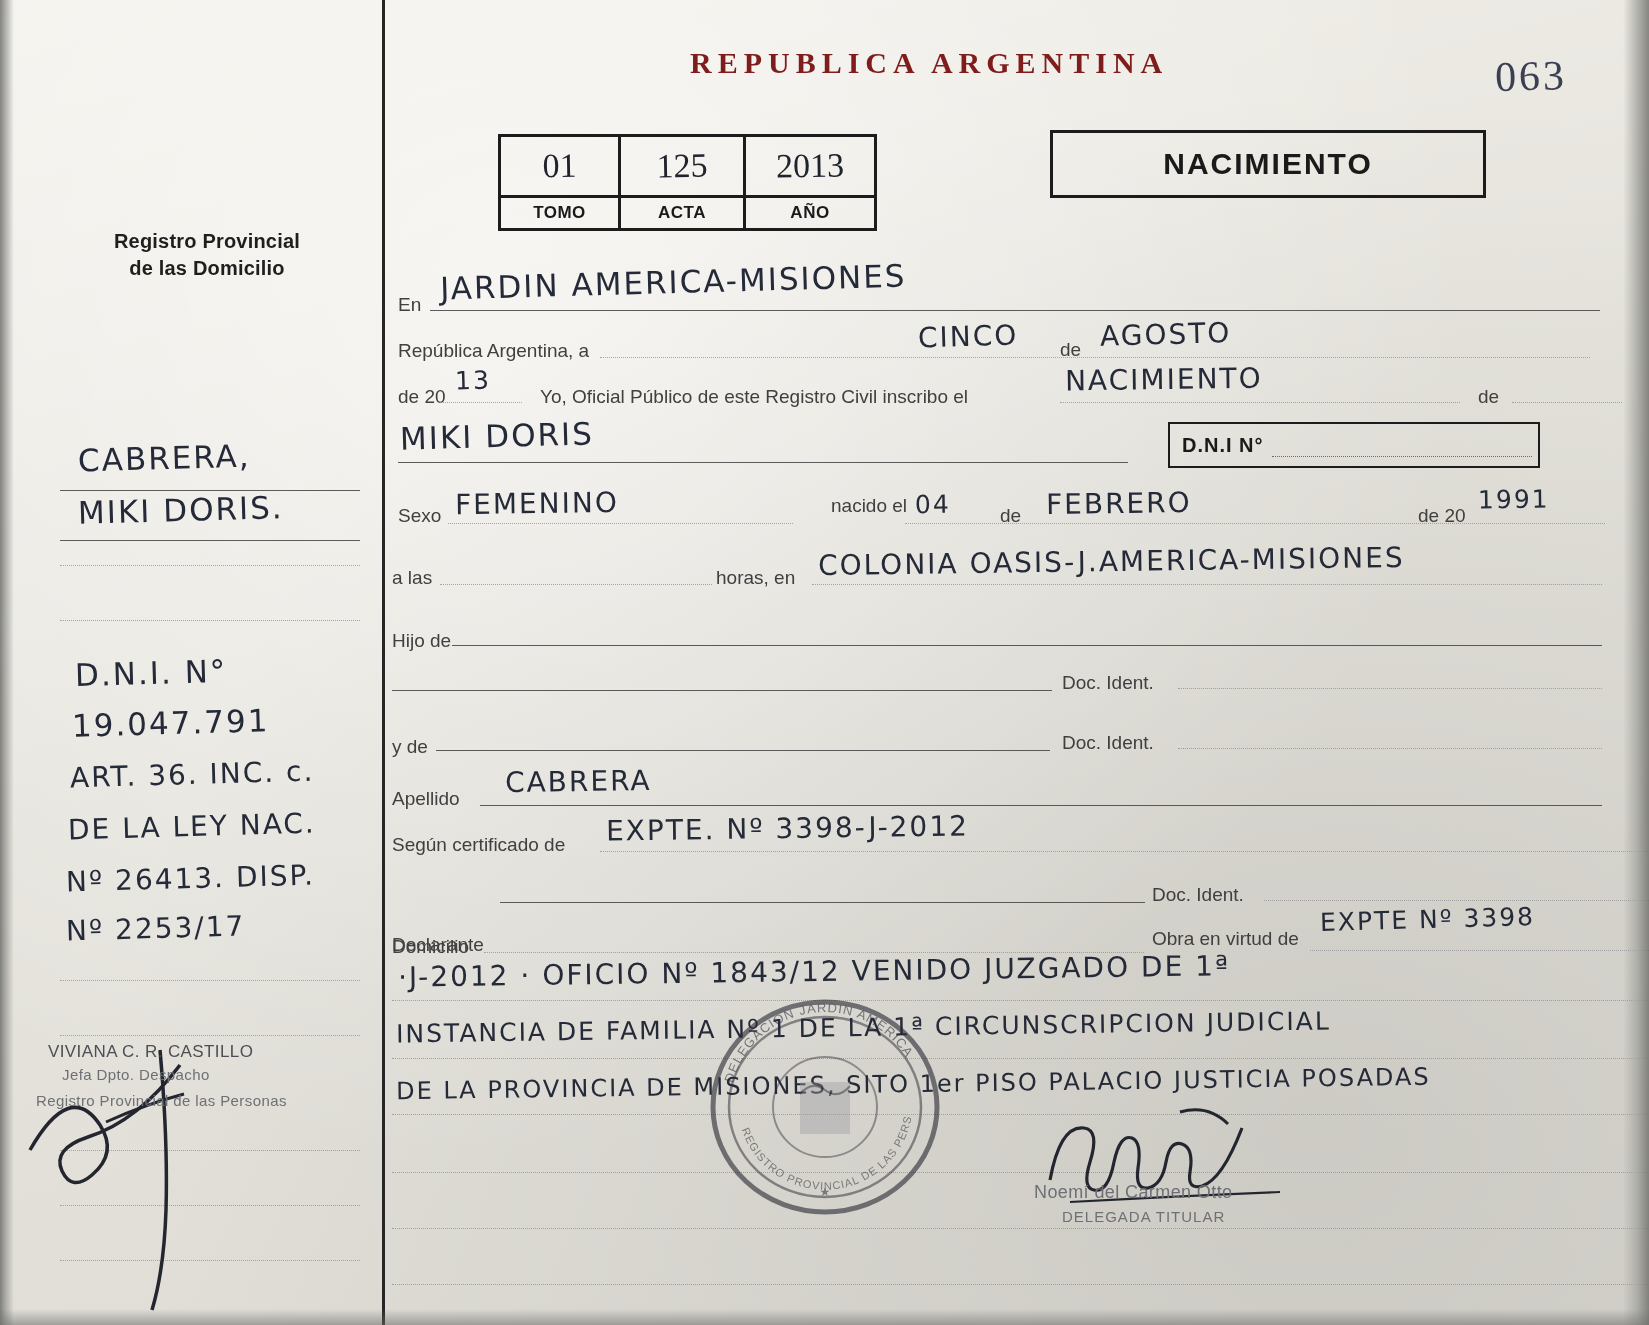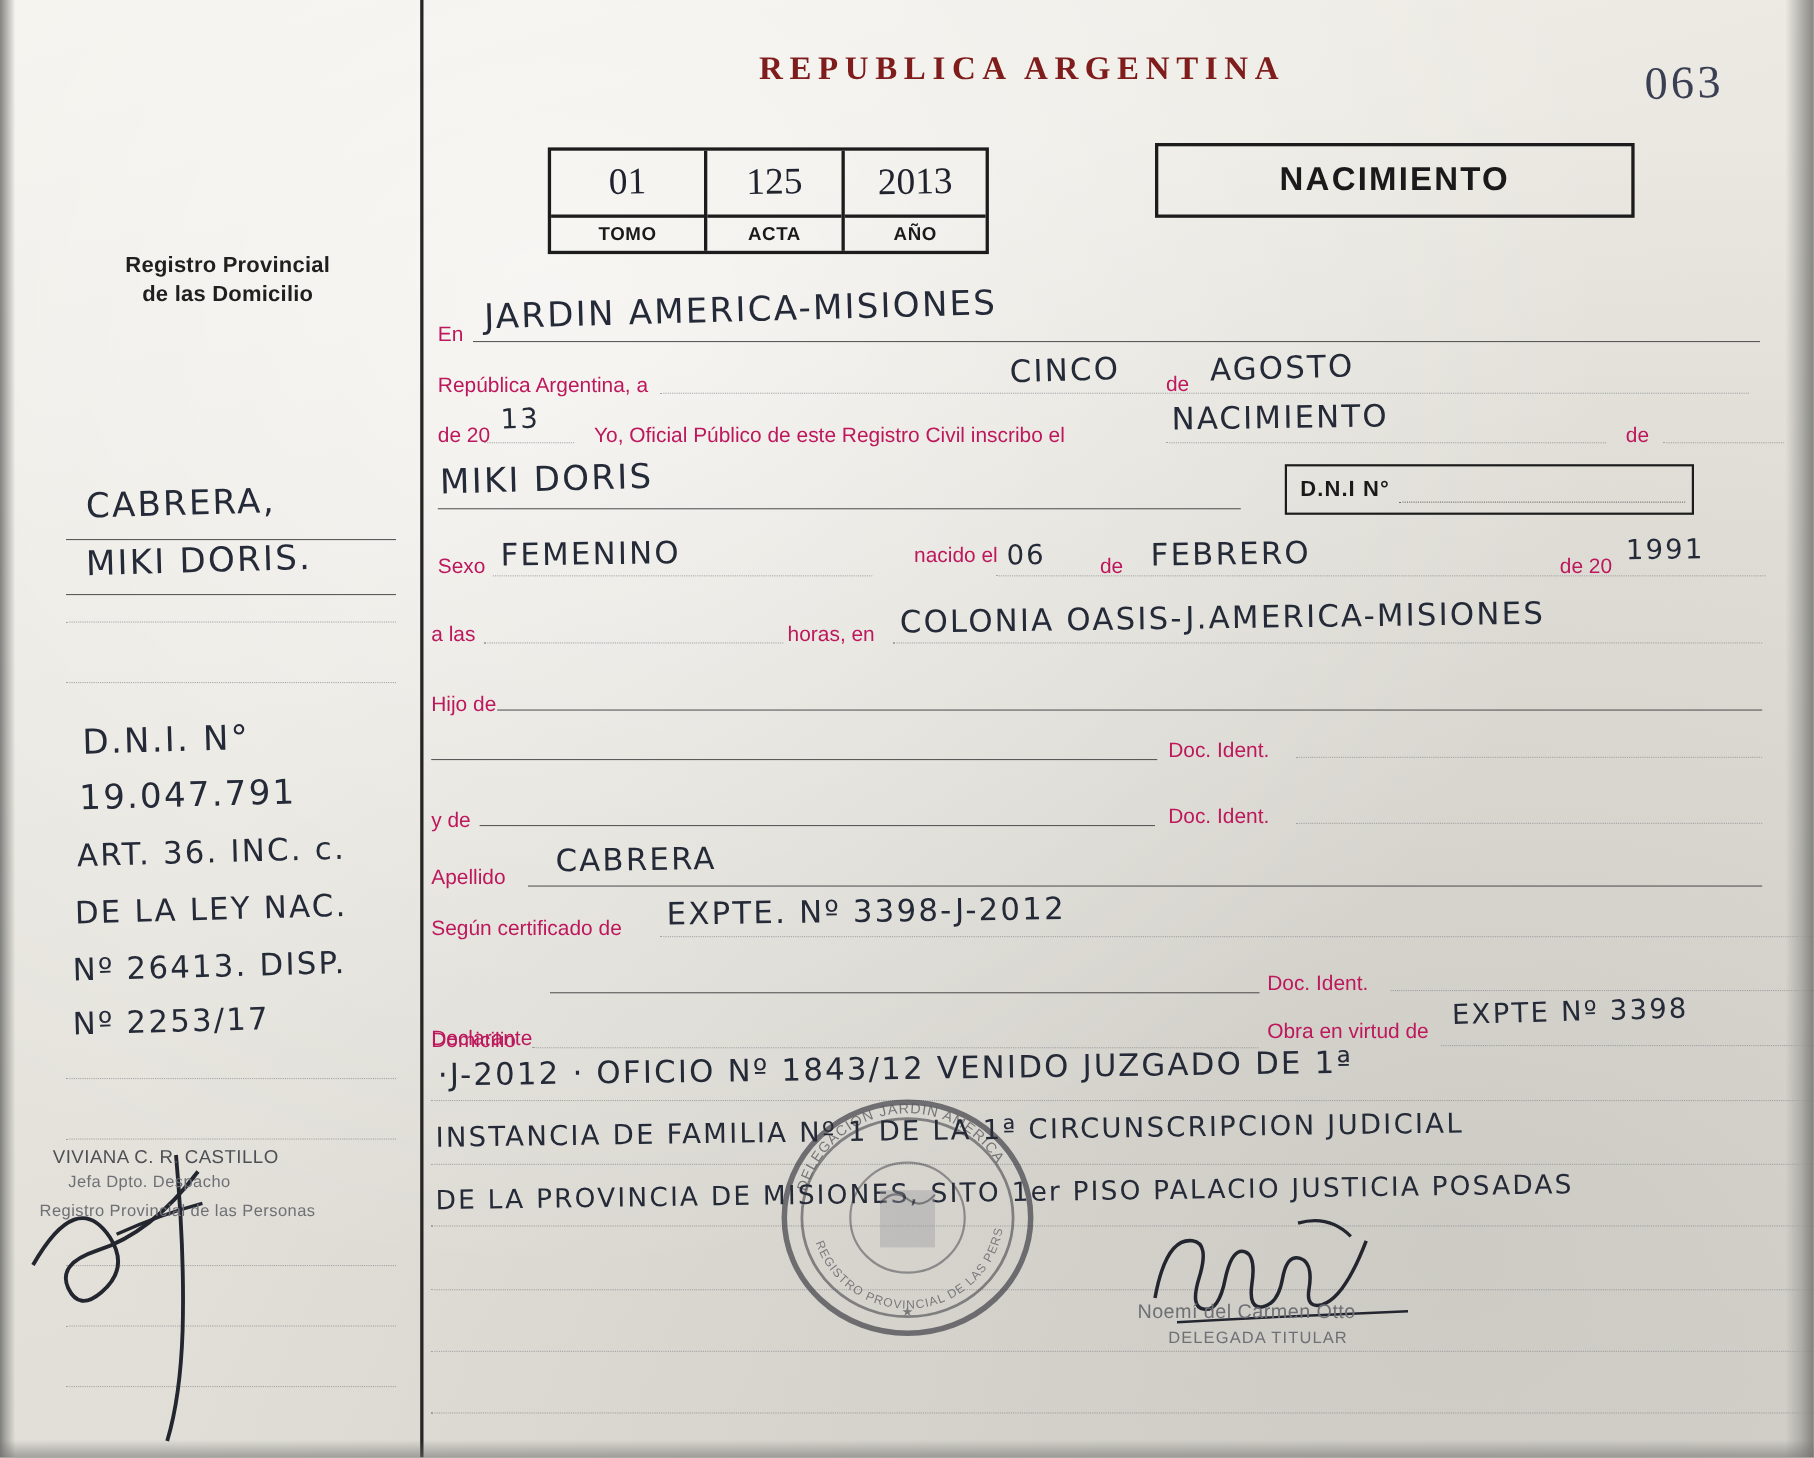--- a/index.html
+++ b/index.html
@@ -140,21 +140,21 @@
     justify-content: center;
     font-size: 30px;
     font-weight: bold;
     letter-spacing: 2px;
   }
 
   
   .lab {
     position: absolute;
     font-size: 19px;
-    color: #be185d;
+    color: #404040;
     white-space: nowrap;
   }
 
   
   .hw {
     position: absolute;
     font-family: "DejaVu Sans", sans-serif;
     color: #252a38;
     white-space: nowrap;
     letter-spacing: 2px;
@@ -220,21 +220,21 @@
 
   <div class="registro-title" style="left:82px; top:228px; width:250px;">
     <div>Registro Provincial</div>
     <div>de las Domicilio</div>
   </div>
 
   <div class="header-title" style="left:690px; top:46px;">REPUBLICA ARGENTINA</div>
   <div class="folio" style="left:1495px; top:52px;">063</div>
 
   <div class="tomo-box" style="left:498px; top:134px;">
-    <div class="tomo-cell" style="width:142px;">
+    <div class="tomo-cell" style="width:120px;">
       <div class="tomo-val">01</div>
       <div class="tomo-lab">TOMO</div>
     </div>
     <div class="tomo-cell" style="width:125px;">
       <div class="tomo-val">125</div>
       <div class="tomo-lab">ACTA</div>
     </div>
     <div class="tomo-cell" style="width:128px;">
       <div class="tomo-val">2013</div>
       <div class="tomo-lab">AÑO</div>
@@ -267,21 +267,21 @@
   <div class="dni-box" style="left:1130px; top:422px; width:372px; height:46px;">
     <span>D.N.I N°</span>
     <span style="flex:1; margin:0 6px 0 8px; border-bottom:1px dotted #6c6c6c; height:22px;"></span>
   </div>
 
   <div class="lab" style="left:398px; top:505px;">Sexo</div>
   <div class="rule" style="left:448px; top:523px; width:345px;"></div>
   <div class="hw mid tilt3" style="left:455px; top:487px;">FEMENINO</div>
   <div class="lab" style="left:806px; top:495px;margin-left:25px;">nacido el</div>
   <div class="rule" style="left:905px; top:523px; width:700px;"></div>
-  <div class="hw sml tilt3" style="left:915px; top:490px;">06</div>
+  <div class="hw sml tilt3" style="left:915px; top:490px;">04</div>
   <div class="lab" style="left:1000px; top:505px;">de</div>
   <div class="hw mid tilt3" style="left:1046px; top:487px;">FEBRERO</div>
   <div class="lab" style="left:1418px; top:505px;">de 20</div>
   <div class="hw sml tilt3" style="left:1478px; top:485px;">1991</div>
 
   <div class="lab" style="left:392px; top:567px;">a las</div>
   <div class="rule" style="left:440px; top:584px; width:272px;"></div>
   <div class="lab" style="left:716px; top:567px;">horas, en</div>
   <div class="rule" style="left:812px; top:584px; width:790px;"></div>
   <div class="hw mid tilt3" style="left:818px; top:545px;">COLONIA OASIS-J.AMERICA-MISIONES</div>

